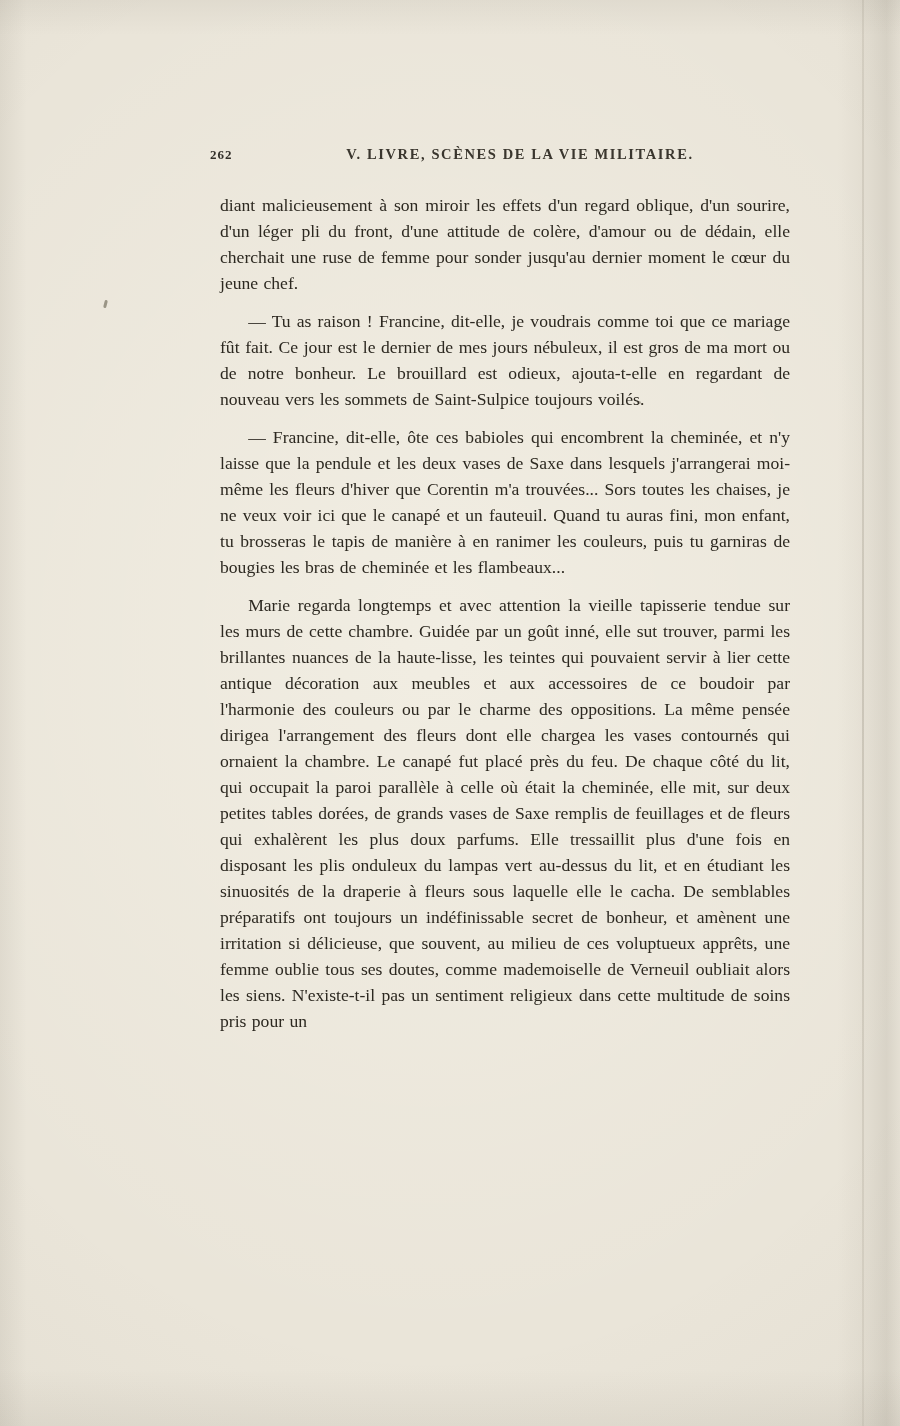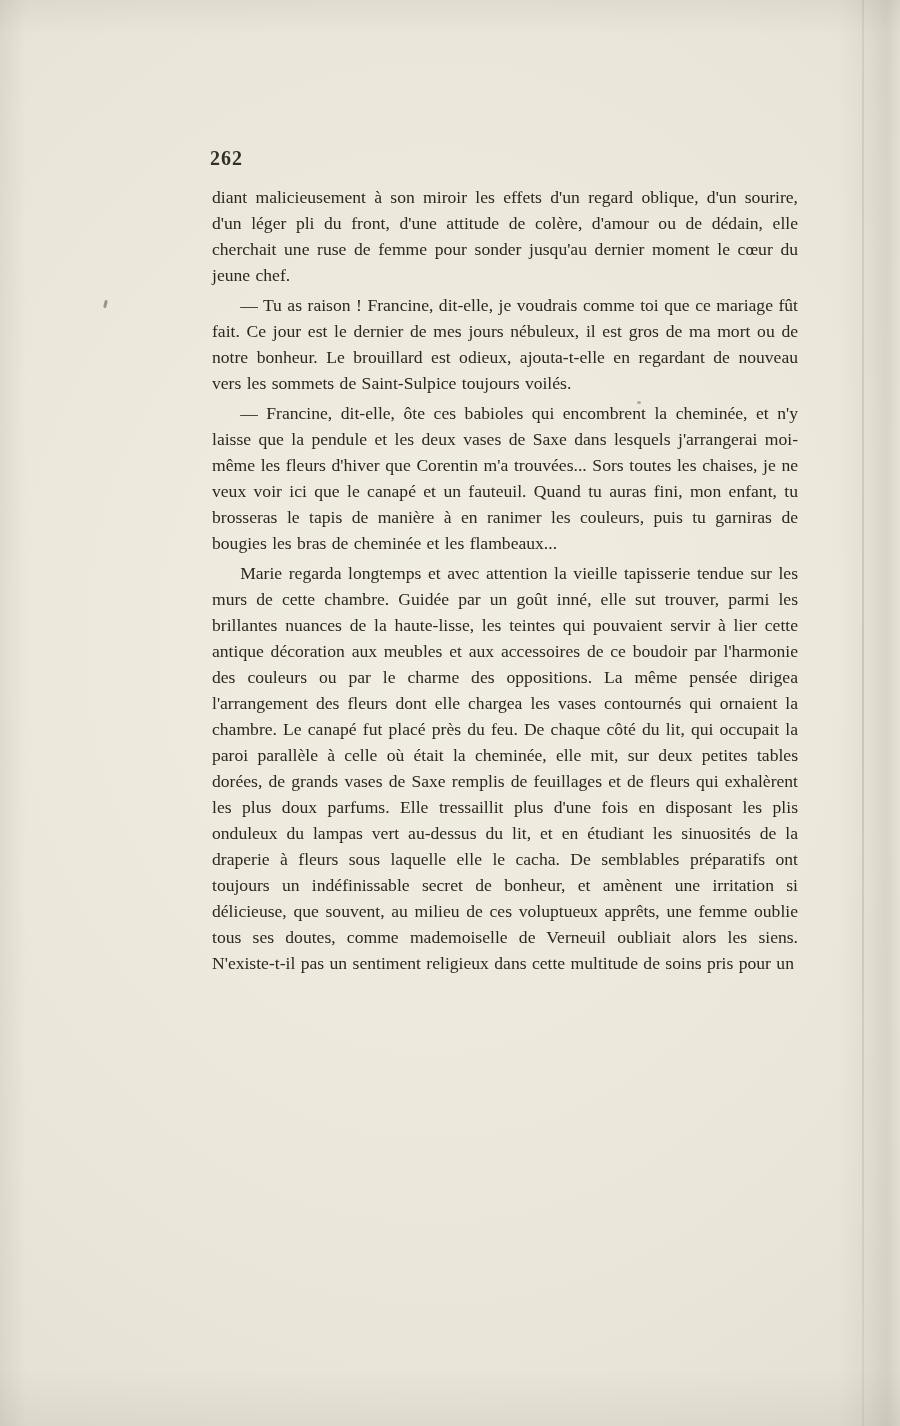--- a/index.html
+++ b/index.html
@@ -51,21 +51,21 @@
     position: absolute;
     top: 146px;
     left: 208px;
     width: 594px;
     height: 24px;
   }
   .page-number {
     position: absolute;
     left: 2px;
     top: 1px;
-    font-size: 20px;
+    font-size: 13px;
     font-weight: bold;
     letter-spacing: 1px;
     color: #33302a;
   }
   .running-title {
     display: block;
     text-align: center;
     font-size: 14.5px;
     font-weight: bold;
     letter-spacing: 1.6px;
@@ -80,21 +80,21 @@
     width: 594px;
     font-size: 17.6px;
     line-height: 26px;
     text-align: justify;
     color: #2c2820;
     word-spacing: 1px;
     hyphens: auto;
     -webkit-hyphens: auto;
   }
   .text-block p {
-    margin: 4px;
+    margin: 12px;
     text-indent: 1.6em;
   }
   .text-block p.no-indent {
     text-indent: 0;
   }
   .speck {
     position: absolute;
     background: #6e6858;
     pointer-events: none;
   }
@@ -119,20 +119,21 @@
 </head>
 <body>
 
 <div class="scan-surface"></div>
 <div class="page-edge-line"></div>
 <div class="speck speck-a"></div>
 <div class="speck speck-b"></div>
 
 <div class="header">
   <span class="page-number">262</span>
+  <span class="running-title">V. LIVRE, SCÈNES DE LA VIE MILITAIRE.</span>
 </div>
 
 <div class="text-block">
   <p class="no-indent">diant malicieusement à son miroir les effets d'un regard oblique, d'un sourire, d'un léger pli du front, d'une attitude de colère, d'amour ou de dédain, elle cherchait une ruse de femme pour sonder jusqu'au dernier moment le cœur du jeune chef.</p>
   <p>— Tu as raison ! Francine, dit-elle, je voudrais comme toi que ce mariage fût fait. Ce jour est le dernier de mes jours nébuleux, il est gros de ma mort ou de notre bonheur. Le brouillard est odieux, ajouta-t-elle en regardant de nouveau vers les sommets de Saint-Sulpice toujours voilés.</p>
   <p>— Francine, dit-elle, ôte ces babioles qui encombrent la cheminée, et n'y laisse que la pendule et les deux vases de Saxe dans lesquels j'arrangerai moi-même les fleurs d'hiver que Corentin m'a trouvées... Sors toutes les chaises, je ne veux voir ici que le canapé et un fauteuil. Quand tu auras fini, mon enfant, tu brosseras le tapis de manière à en ranimer les couleurs, puis tu garniras de bougies les bras de cheminée et les flambeaux...</p>
   <p>Marie regarda longtemps et avec attention la vieille tapisserie tendue sur les murs de cette chambre. Guidée par un goût inné, elle sut trouver, parmi les brillantes nuances de la haute-lisse, les teintes qui pouvaient servir à lier cette antique décoration aux meubles et aux accessoires de ce boudoir par l'harmonie des couleurs ou par le charme des oppositions. La même pensée dirigea l'arrangement des fleurs dont elle chargea les vases contournés qui ornaient la chambre. Le canapé fut placé près du feu. De chaque côté du lit, qui occupait la paroi parallèle à celle où était la cheminée, elle mit, sur deux petites tables dorées, de grands vases de Saxe remplis de feuillages et de fleurs qui exhalèrent les plus doux parfums. Elle tressaillit plus d'une fois en disposant les plis onduleux du lampas vert au-dessus du lit, et en étudiant les sinuosités de la draperie à fleurs sous laquelle elle le cacha. De semblables préparatifs ont toujours un indéfinissable secret de bonheur, et amènent une irritation si délicieuse, que souvent, au milieu de ces voluptueux apprêts, une femme oublie tous ses doutes, comme mademoiselle de Verneuil oubliait alors les siens. N'existe-t-il pas un sentiment religieux dans cette multitude de soins pris pour un</p>
 </div>
 
 </body></html>

